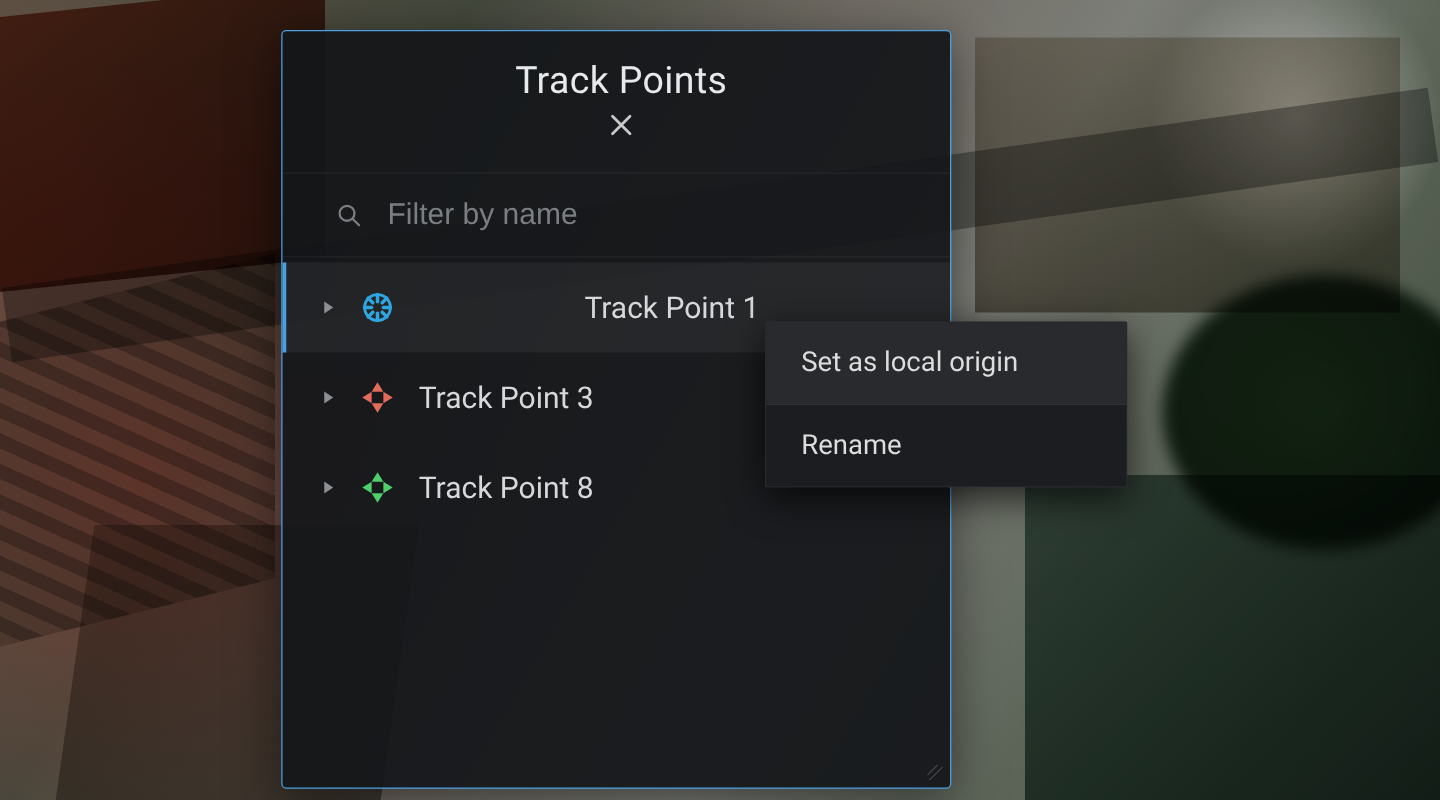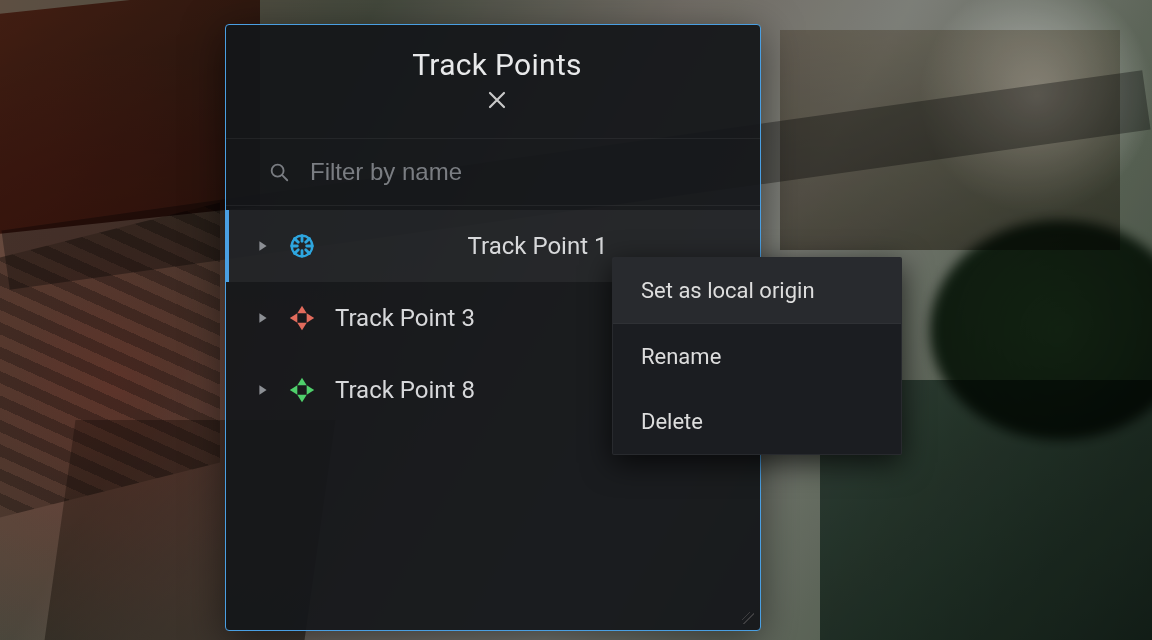--- a/index.html
+++ b/index.html
@@ -268,14 +268,13 @@
         </span>
         <span class="item-label">Track Point 8</span>
       </div>
     </div>
 </div>
 
 <div class="context-menu" id="context-menu">
     <div class="menu-item highlight">Set as local origin</div>
     <div class="menu-divider"></div>
     <div class="menu-item">Rename</div>
-    <div class="menu-item">Delete</div>
   </div>
 
 </body></html>

